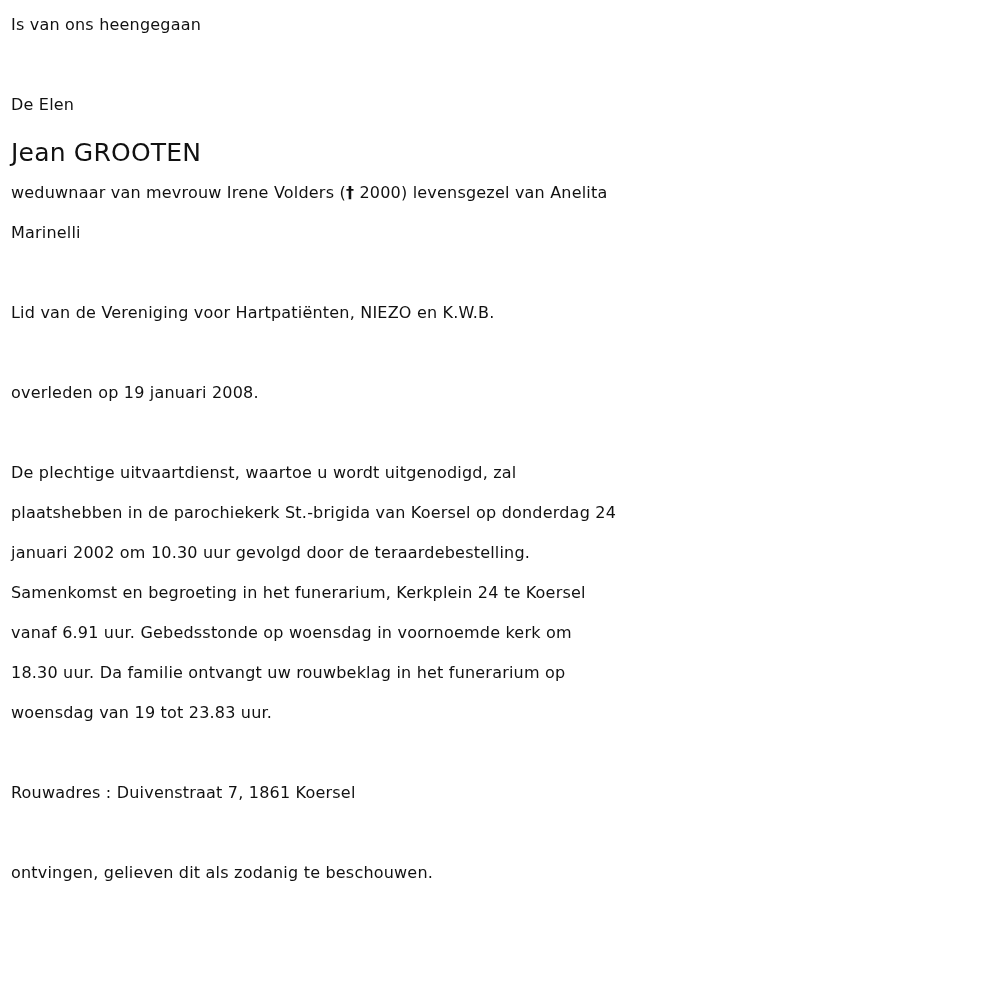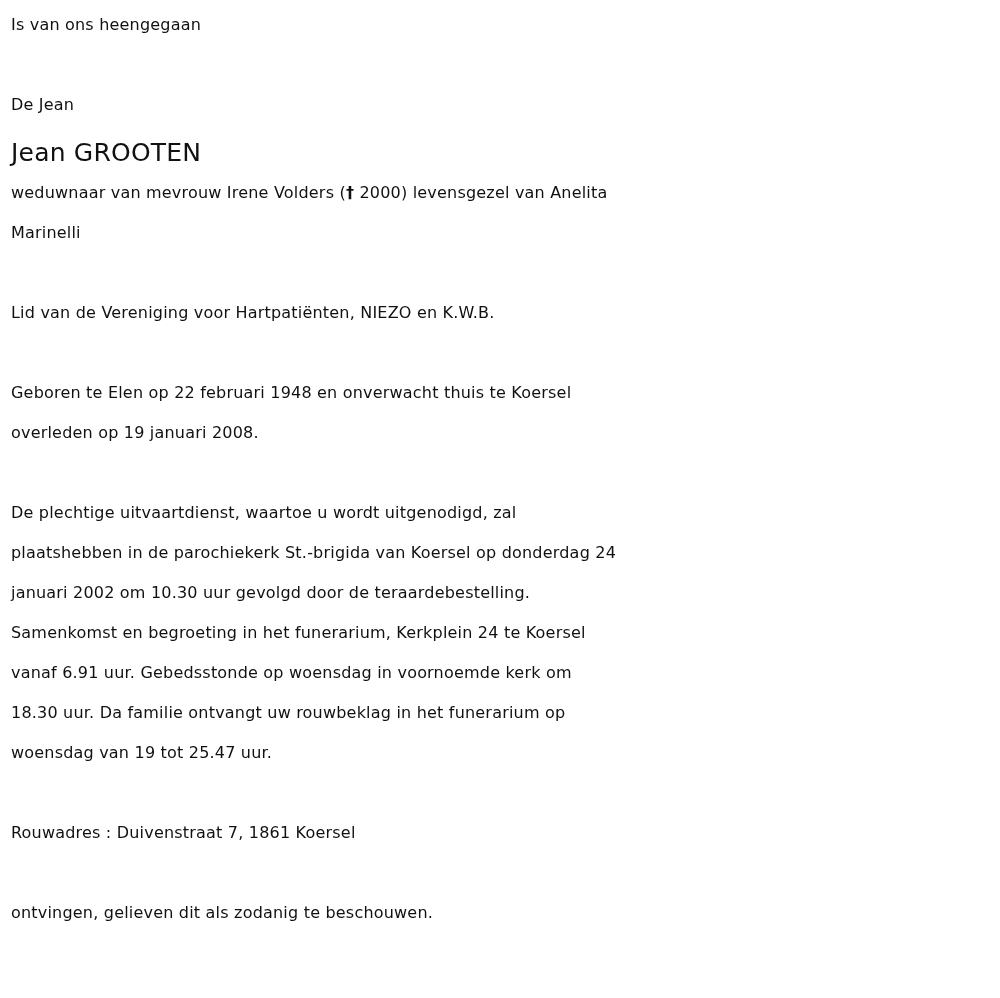--- a/index.html
+++ b/index.html
@@ -37,36 +37,35 @@
   .cross {
     font-weight: bold;
   }
 </style>
 </head>
 <body>
 
 <div class="page">
   <div class="line">Is van ons heengegaan</div>
   <div class="gap"></div>
-  <div class="line">De Jean</div>
+  <div class="line">De Elen</div>
   <div class="line name">Jean GROOTEN</div>
   <div class="line" style="margin-top:0px;">
     <span>weduwnaar van mevrouw Irene Volders (</span><span class="cross">†</span><span> 2000) levensgezel van Anelita</span>
   </div>
   <div class="line">Marinelli</div>
   <div class="gap"></div>
   <div class="line">Lid van de Vereniging voor Hartpatiënten, NIEZO en K.W.B.</div>
   <div class="gap"></div>
-  <div class="line">Geboren te Elen op 22 februari 1948 en onverwacht thuis te Koersel</div>
   <div class="line">overleden op 19 januari 2008.</div>
   <div class="gap"></div>
   <div class="line">De plechtige uitvaartdienst, waartoe u wordt uitgenodigd, zal</div>
   <div class="line">plaatshebben in de parochiekerk St.-brigida van Koersel op donderdag 24</div>
   <div class="line">januari 2002 om 10.30 uur gevolgd door de teraardebestelling.</div>
   <div class="line">Samenkomst en begroeting in het funerarium, Kerkplein 24 te Koersel</div>
   <div class="line">vanaf 6.91 uur. Gebedsstonde op woensdag in voornoemde kerk om</div>
   <div class="line">18.30 uur. Da familie ontvangt uw rouwbeklag in het funerarium op</div>
-  <div class="line">woensdag van 19 tot 25.47 uur.</div>
+  <div class="line">woensdag van 19 tot 23.83 uur.</div>
   <div class="gap"></div>
   <div class="line">Rouwadres : Duivenstraat 7, 1861 Koersel</div>
   <div class="gap"></div>
   <div class="line">ontvingen, gelieven dit als zodanig te beschouwen.</div>
 </div>
 
 </body></html>

